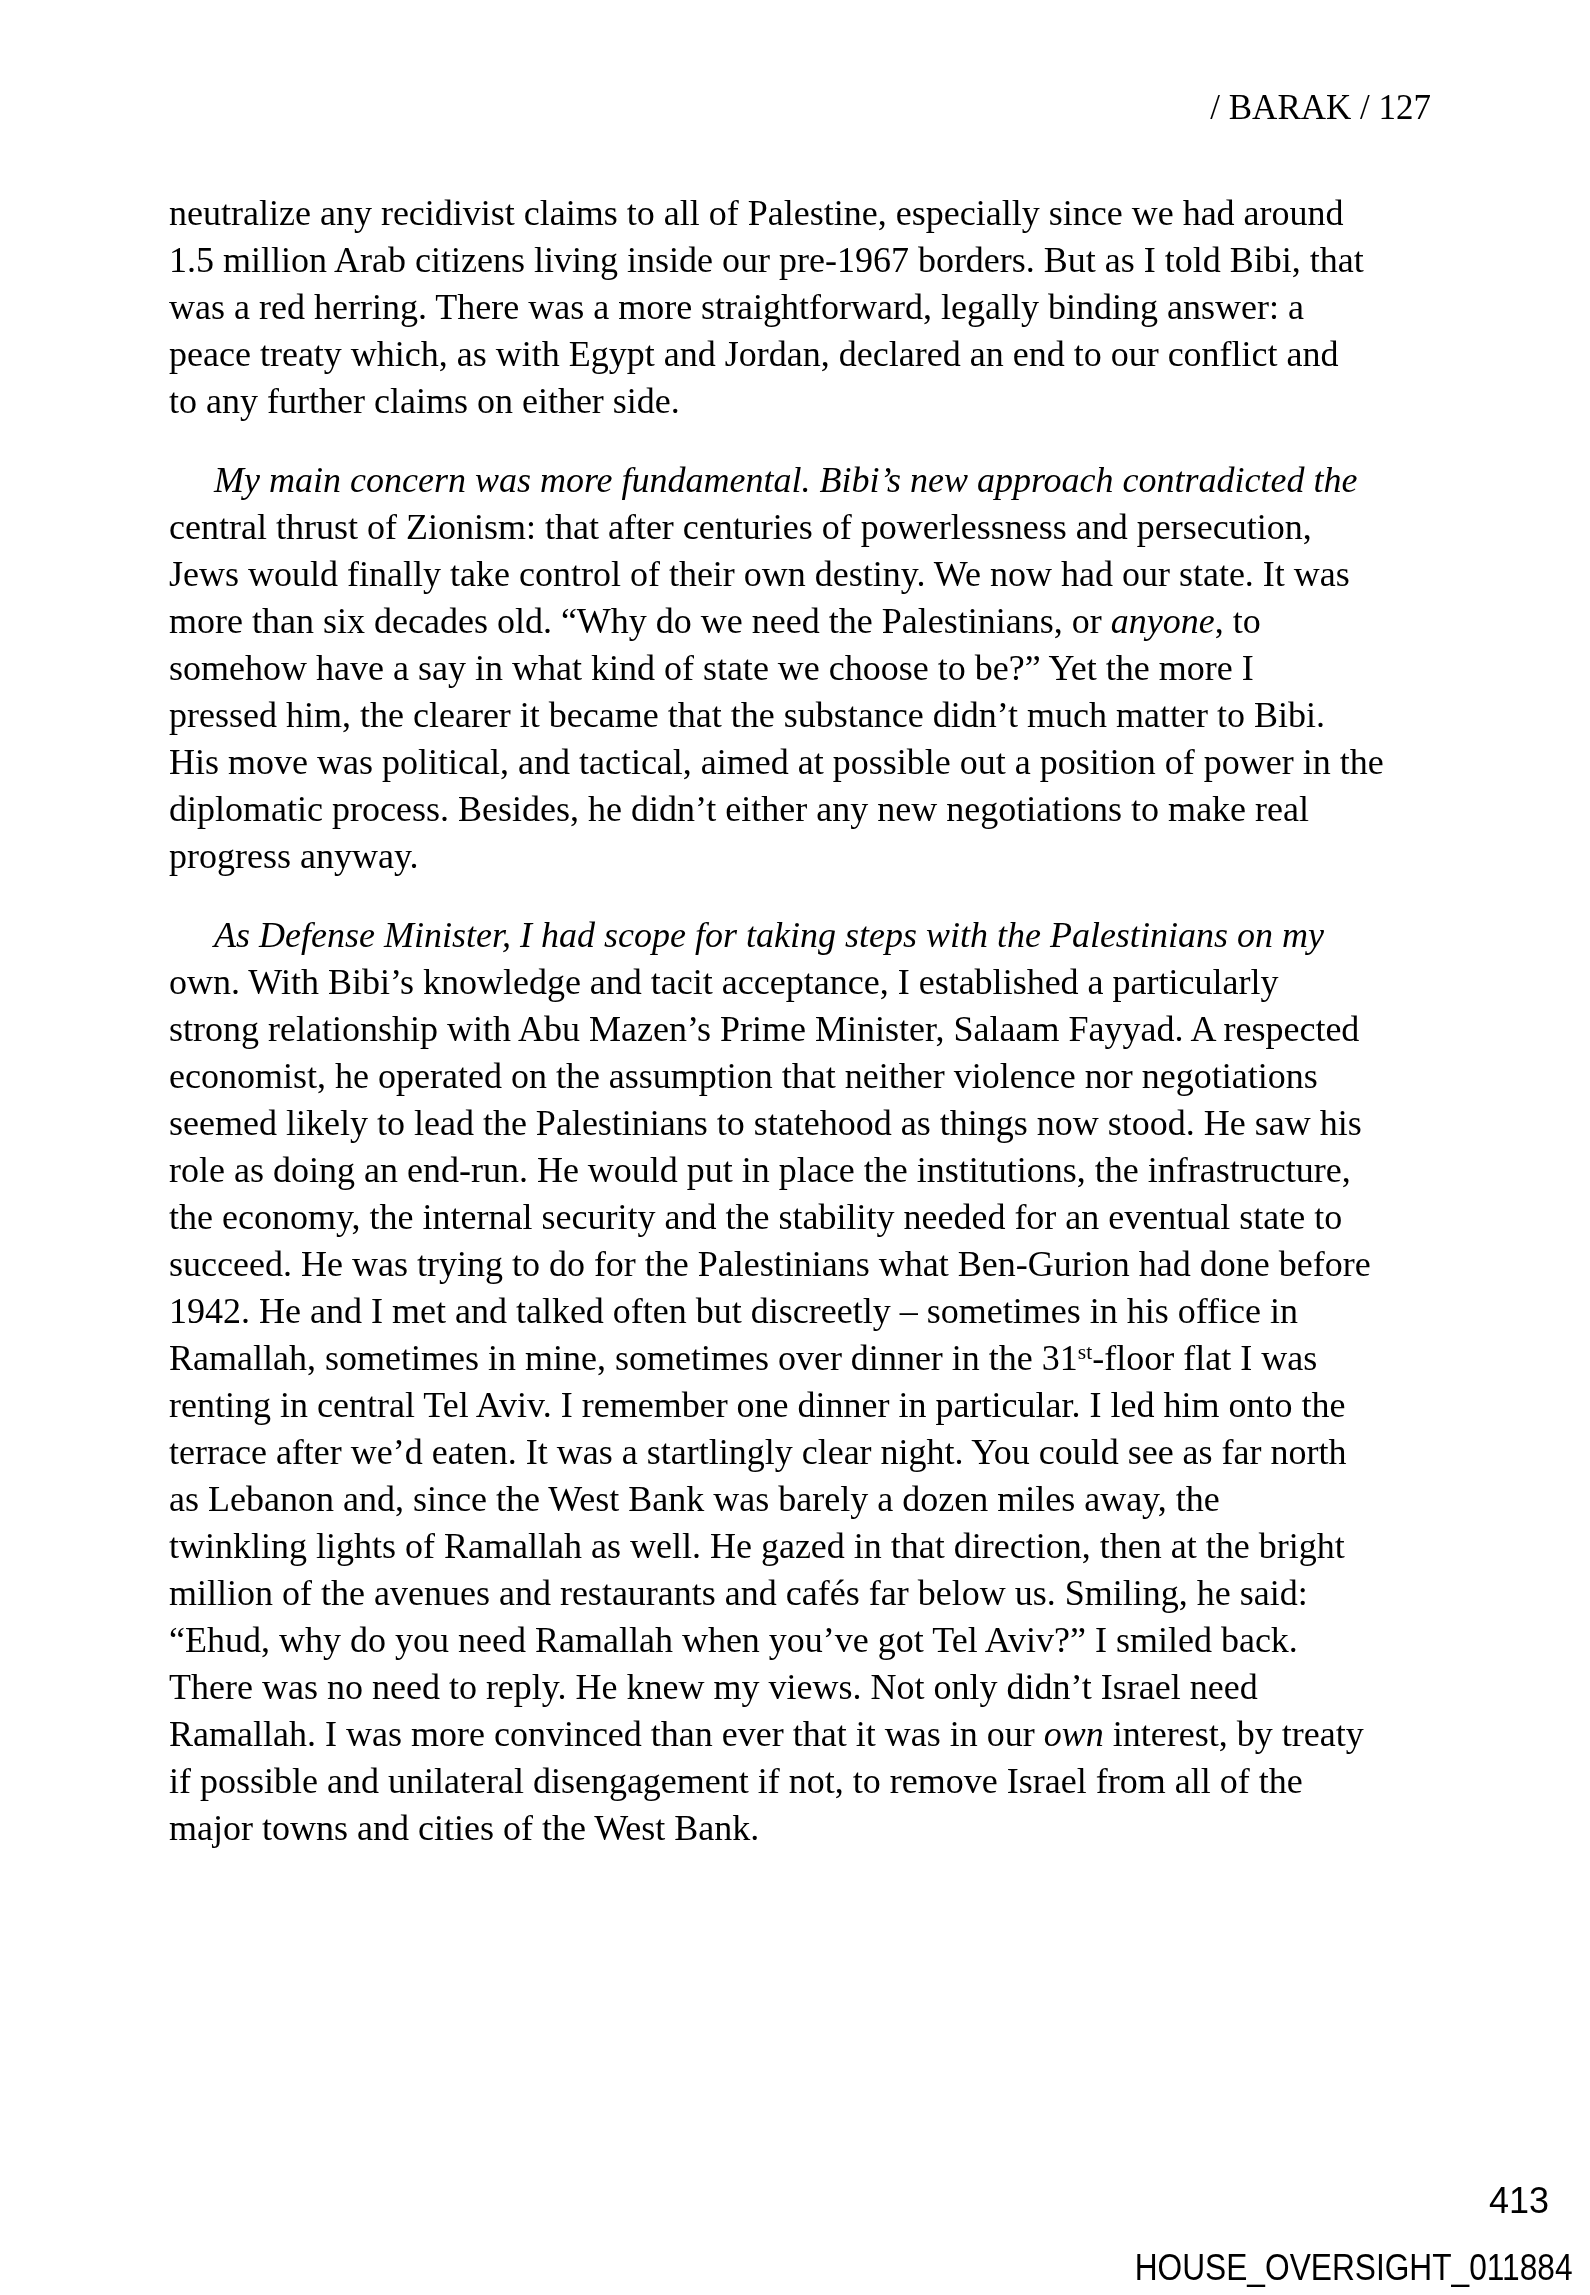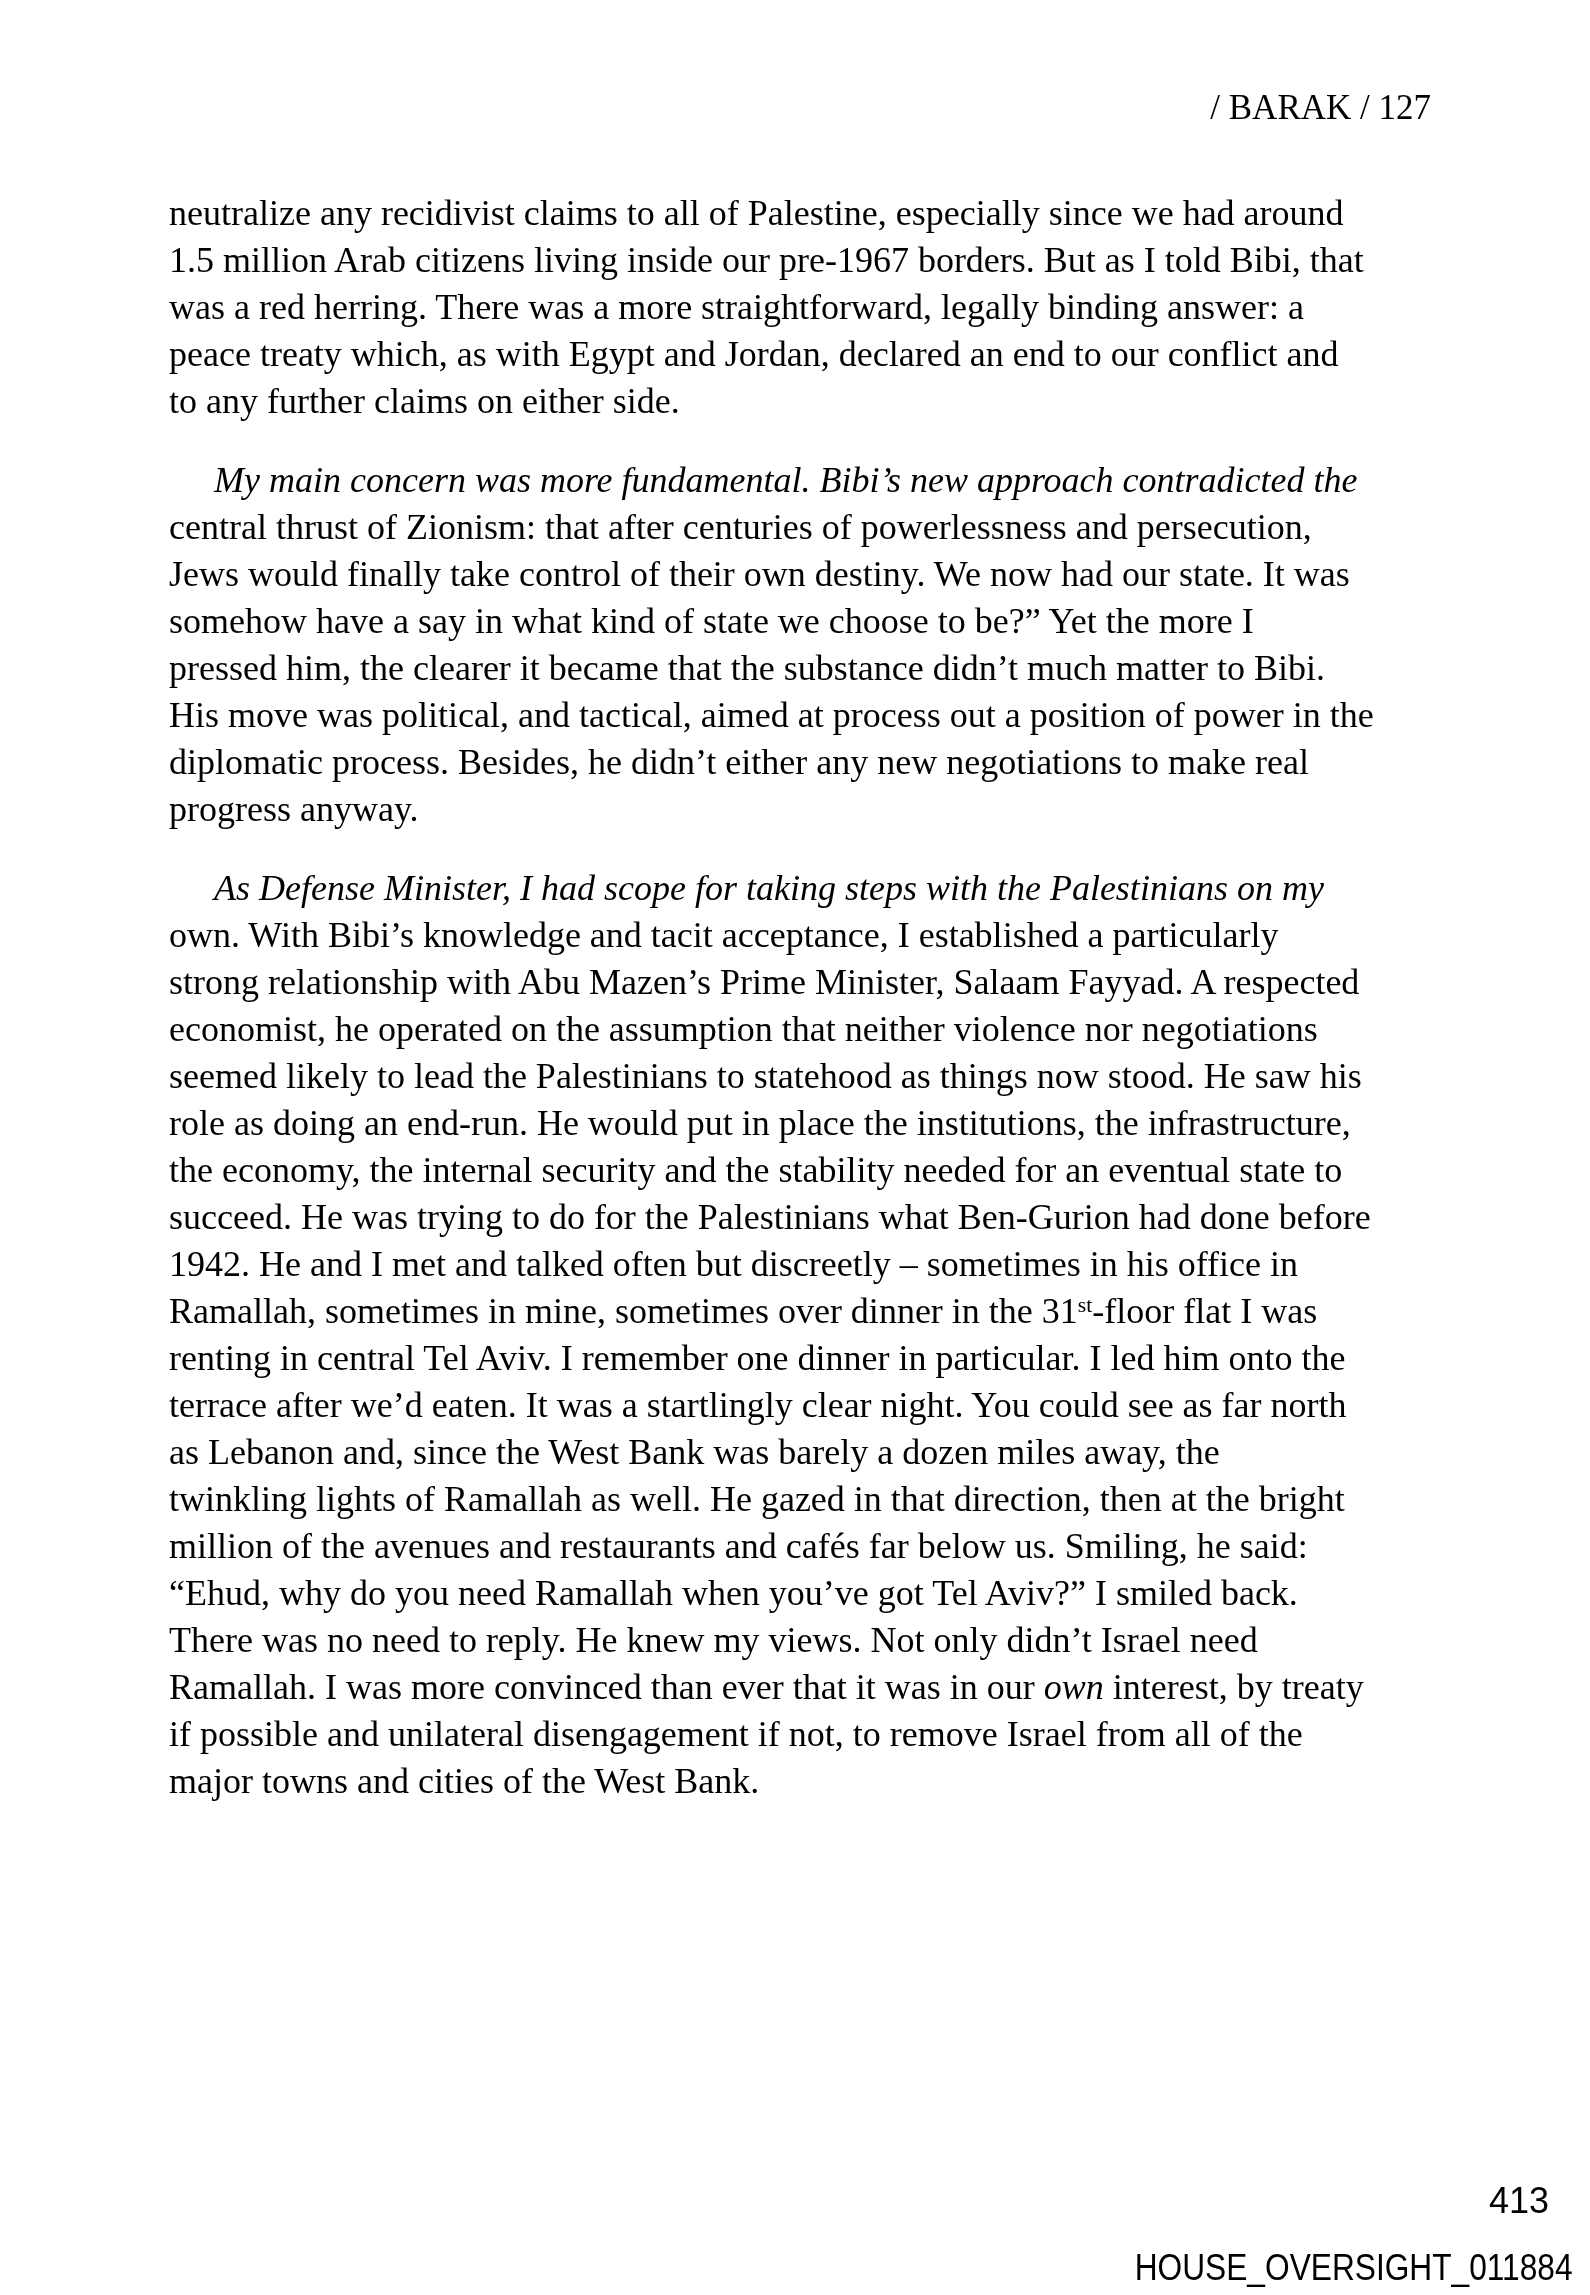--- a/index.html
+++ b/index.html
@@ -76,23 +76,24 @@
         <div class="line">neutralize any recidivist claims to all of Palestine, especially since we had around</div>
         <div class="line">1.5 million Arab citizens living inside our pre-1967 borders. But as I told Bibi, that</div>
         <div class="line">was a red herring. There was a more straightforward, legally binding answer: a</div>
         <div class="line">peace treaty which, as with Egypt and Jordan, declared an end to our conflict and</div>
         <div class="line">to any further claims on either side.</div>
       </div>
       <div class="para indent">
         <div class="line">My main concern was more fundamental. Bibi’s new approach contradicted the</div>
         <div class="line">central thrust of Zionism: that after centuries of powerlessness and persecution,</div>
         <div class="line">Jews would finally take control of their own destiny. We now had our state. It was</div>
+        <div class="line">more than six decades old. “Why do we need the Palestinians, or <i>anyone</i>, to</div>
         <div class="line">somehow have a say in what kind of state we choose to be?” Yet the more I</div>
         <div class="line">pressed him, the clearer it became that the substance didn’t much matter to Bibi.</div>
-        <div class="line">His move was political, and tactical, aimed at process out a position of power in the</div>
+        <div class="line">His move was political, and tactical, aimed at possible out a position of power in the</div>
         <div class="line">diplomatic process. Besides, he didn’t either any new negotiations to make real</div>
         <div class="line">progress anyway.</div>
       </div>
       <div class="para indent">
         <div class="line">As Defense Minister, I had scope for taking steps with the Palestinians on my</div>
         <div class="line">own. With Bibi’s knowledge and tacit acceptance, I established a particularly</div>
         <div class="line">strong relationship with Abu Mazen’s Prime Minister, Salaam Fayyad. A respected</div>
         <div class="line">economist, he operated on the assumption that neither violence nor negotiations</div>
         <div class="line">seemed likely to lead the Palestinians to statehood as things now stood. He saw his</div>
         <div class="line">role as doing an end-run. He would put in place the institutions, the infrastructure,</div>

